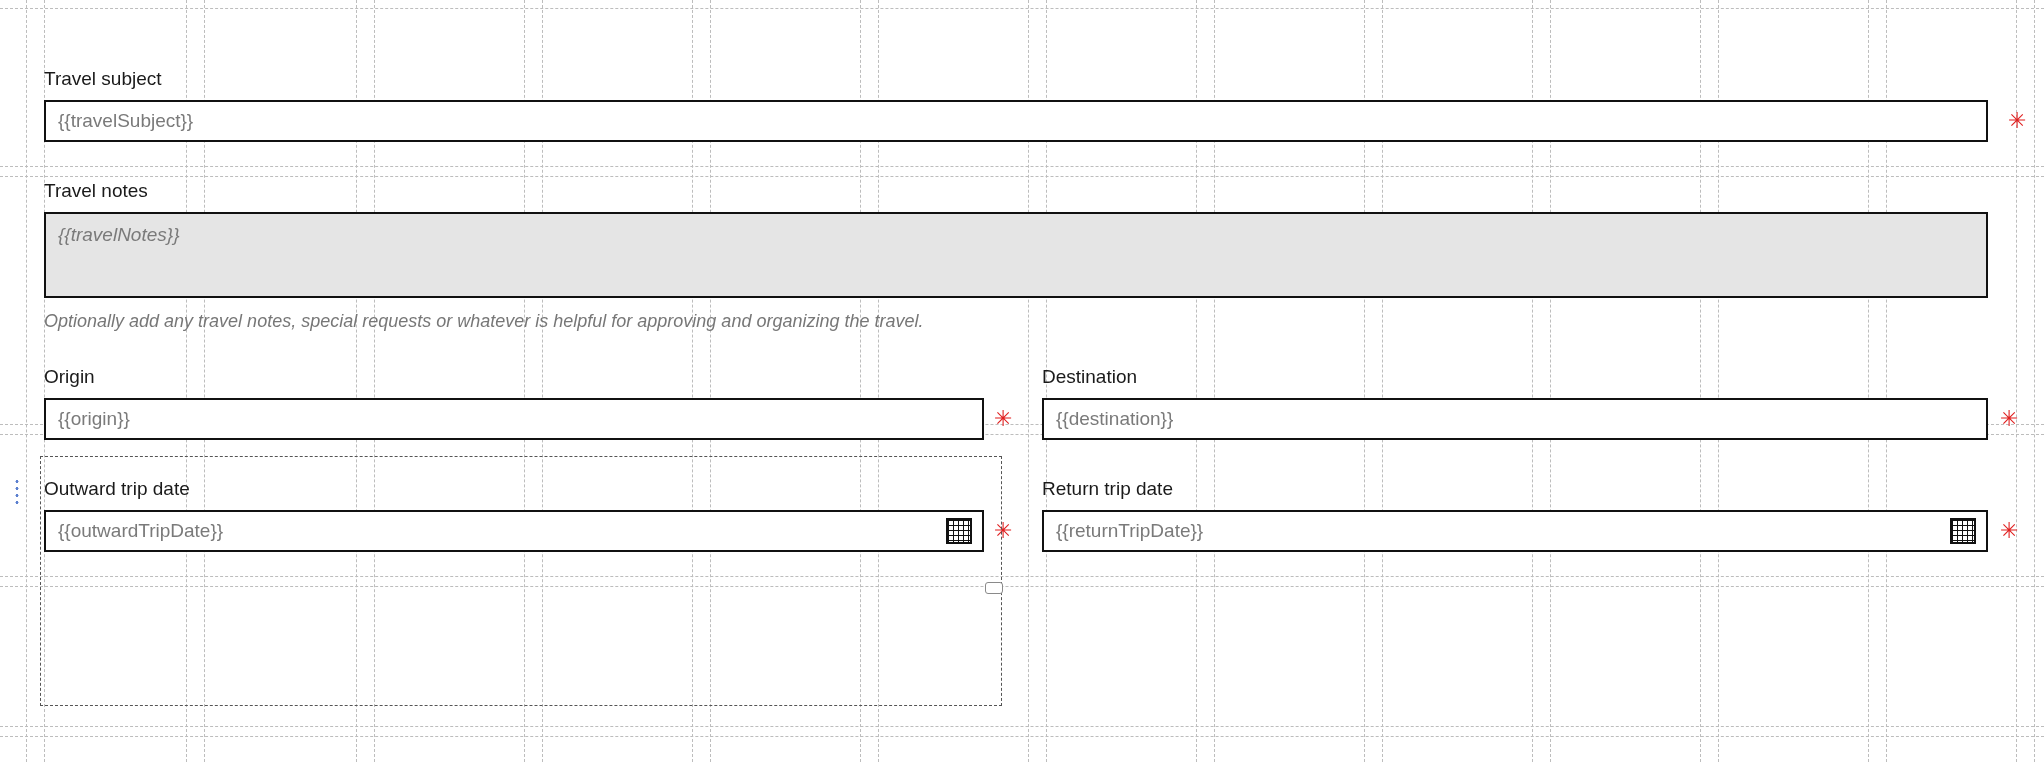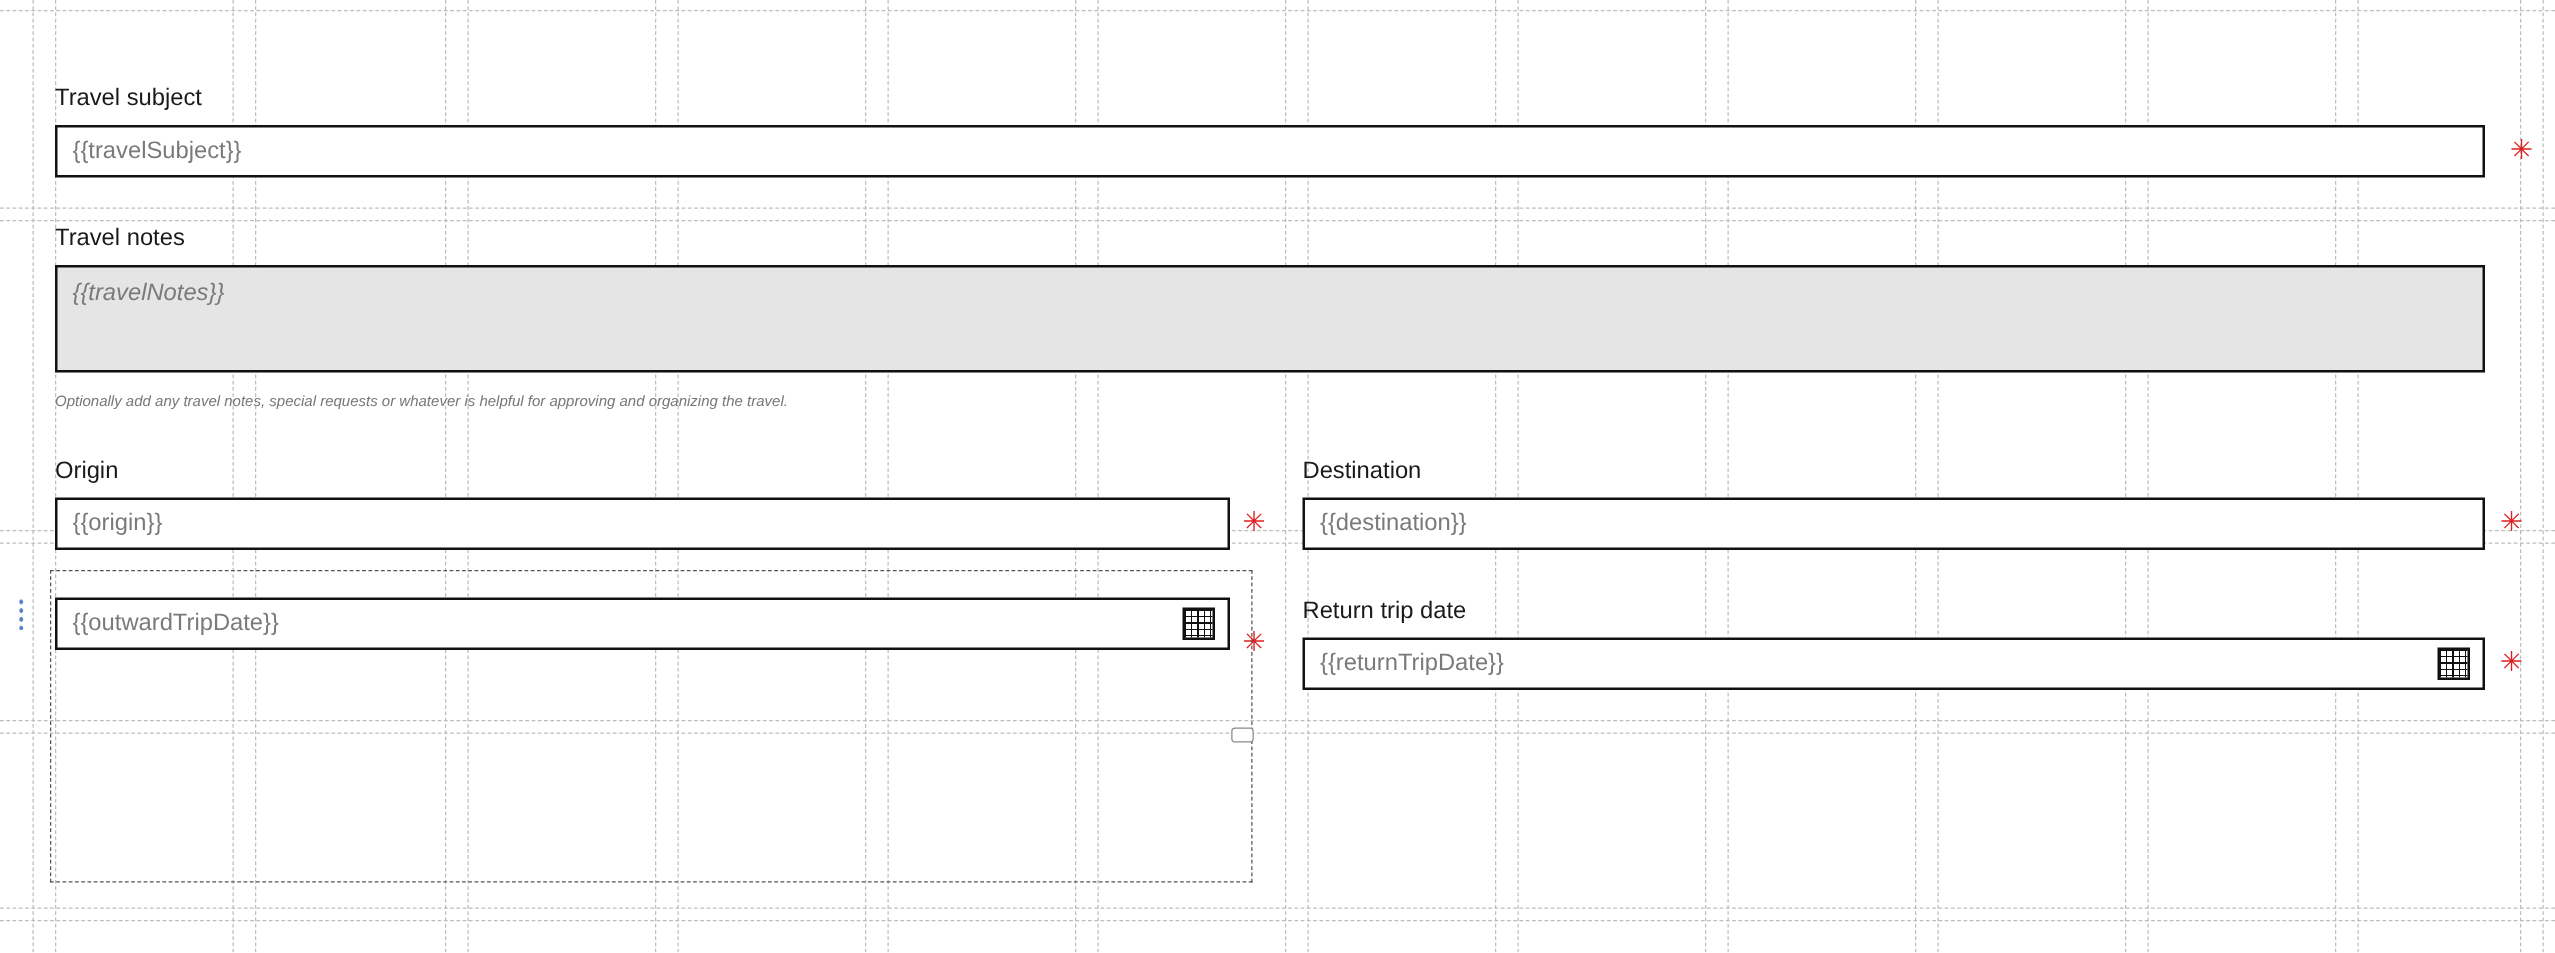--- a/index.html
+++ b/index.html
@@ -83,21 +83,21 @@
     padding: 10px 12px;
     display: block;
   }
   .textarea .ph {
     font-size: 19px;
     font-style: italic;
     color: #7a7a7a;
     line-height: 22px;
   }
   .helper {
-    font-size: 12px;
+    font-size: 18px;
     font-style: italic;
     color: #777777;
     line-height: 22px;
     margin-top: 12px;
     white-space: nowrap;
   }
 
   
   .req {
     position: absolute;
@@ -232,20 +232,21 @@
         <div class="label">Destination</div>
         <div class="field">
           <span class="ph">{{destination}}</span>
         </div>
         <span class="req" style="right:-30px; top:calc(50% + 16px);">✳</span>
       </div>
     </div>
 
     <div class="row" style="left:44px; top:478px; width:1960px;">
       <div class="cell" style="width:940px; margin-right:58px;">
+        <div class="label">Outward trip date</div>
         <div class="field">
           <span class="ph">{{outwardTripDate}}</span>
           <span class="cal-icon"></span>
         </div>
         <span class="req" style="right:-28px; top:calc(50% + 16px);">✳</span>
       </div>
 
       <div class="cell" style="width:946px;">
         <div class="label">Return trip date</div>
         <div class="field">

